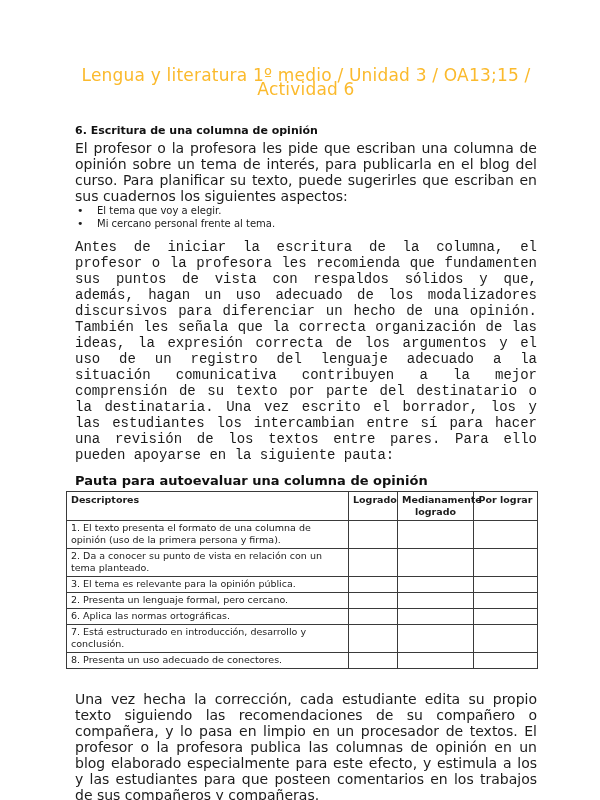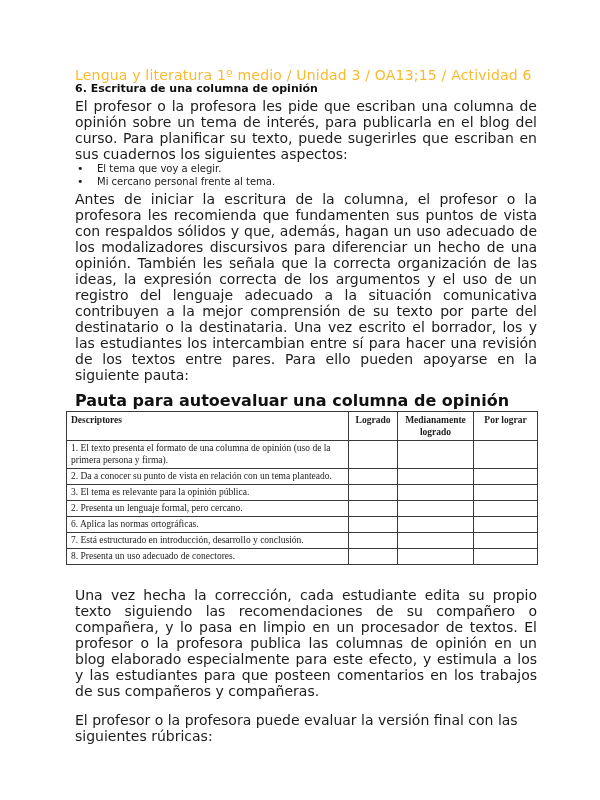--- a/index.html
+++ b/index.html
@@ -10,24 +10,26 @@
     color: #1c1c1c;
     overflow: hidden;
   }
   .page {
     width: 600px;
     height: 800px;
     padding: 68px 63px 0 75px;
     background: #ffffff;
   }
   .breadcrumb {
-    font-size: 14px;
+    font-size: 17px;
     line-height: 14px;
     color: #fbba2d;
+    margin-bottom: 28px;
     letter-spacing: 0.2px;
+    text-align: center;
   }
   .heading {
     font-size: 11px;
     line-height: 13px;
     font-weight: bold;
     color: #111111;
     margin-bottom: 3px;
   }
   .body-par {
     font-size: 14px;
@@ -42,35 +44,34 @@
     padding-left: 22px;
     position: relative;
   }
   .bullets li::before {
     content: "\2022";
     position: absolute;
     left: 2px;
     top: 0;
     font-size: 11px;
   }
-  .par2 { margin-top: 3px; }
+  .par2 { margin-top: 9px; font-family: Liberation Mono, monospace; }
   .table-title {
     margin-top: 11px;
-    font-size: 16px;
+    font-size: 13px;
     line-height: 13px;
     font-weight: bold;
     color: #111111;
     margin-bottom: 4px;
   }
   table.rubric {
     border-collapse: collapse;
     table-layout: fixed;
     width: 471px;
     margin-left: -9px;
-    font-family: Liberation Serif, serif;
   }
   table.rubric th, table.rubric td {
     border: 1px solid #3a3a3a;
     font-size: 9.5px;
     line-height: 12px;
     vertical-align: top;
     padding: 1px 4px 2px 4px;
   }
   table.rubric th { font-weight: bold; text-align: center; padding-top: 2px; }
   table.rubric th.desc { text-align: left; }

